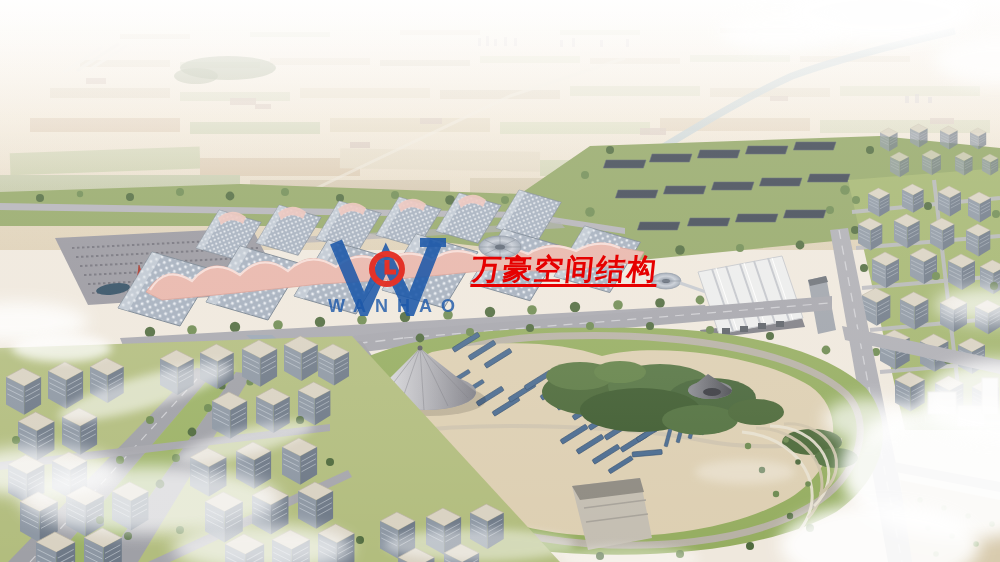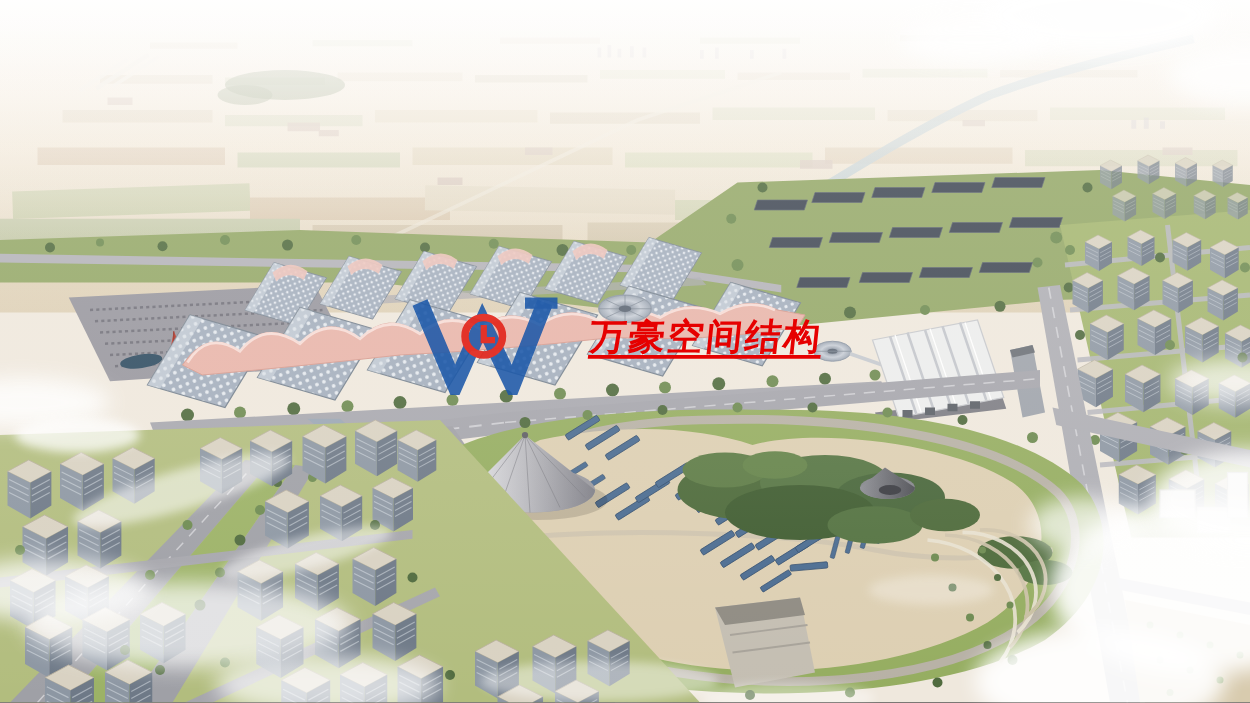--- a/index.html
+++ b/index.html
@@ -610,15 +610,16 @@
   <svg class="wm-logo" viewBox="0 0 122 80">
     <g stroke="#1b57a9" stroke-width="13" fill="none" stroke-linecap="butt" opacity=".95">
       <polyline points="8,6 36,72 58,22 82,72 108,6"></polyline>
     </g>
     <rect x="92" y="2" width="26" height="9" fill="#1b57a9" opacity=".95"></rect>
     <g stroke="#e3271d" fill="none">
       <circle cx="59" cy="33" r="15" stroke-width="6"></circle>
       <path d="M59,24 v12 h9" stroke-width="5"></path>
     </g>
   </svg>
+  <div class="wm-logoword">WANHAO</div>
   <div class="wm-cn">万豪空间结构</div>
 </div>
 </div>
 
 </body></html>

